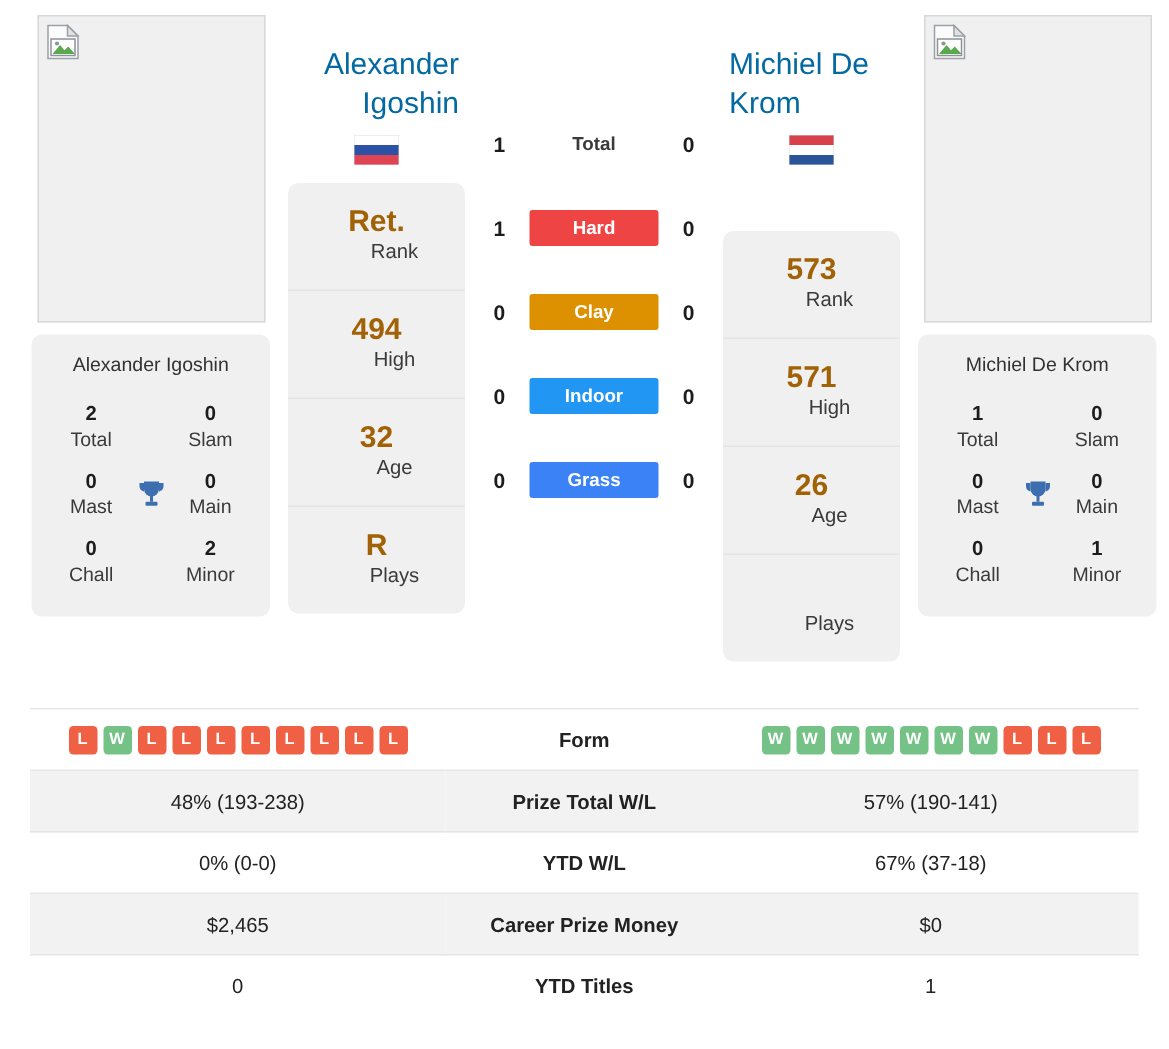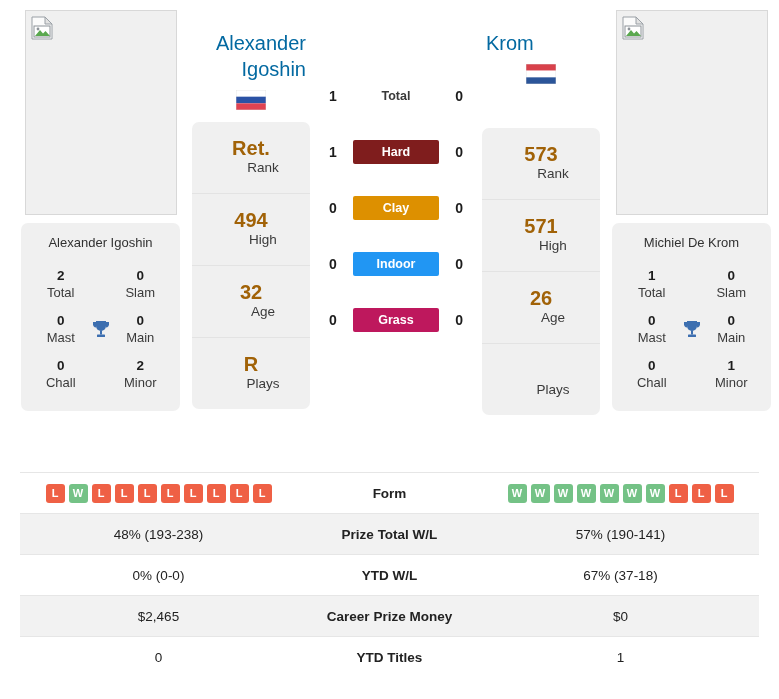--- a/index.html
+++ b/index.html
@@ -320,42 +320,43 @@
     </div>
 
     <div class="center-col">
       <div class="srow">
         <div class="sc left">1</div>
         <div class="badge plain">Total</div>
         <div class="sc right">0</div>
       </div>
       <div class="srow">
         <div class="sc left">1</div>
-        <div class="badge" id="b-hard" style="background: #7f1d1d;">Hard</div>
+        <div class="badge" id="b-hard" style="background: #ef4444;">Hard</div>
         <div class="sc right">0</div>
       </div>
       <div class="srow">
         <div class="sc left">0</div>
         <div class="badge" id="b-clay" style="background: rgb(221, 144, 0);">Clay</div>
         <div class="sc right">0</div>
       </div>
       <div class="srow">
         <div class="sc left">0</div>
         <div class="badge" id="b-indoor" style="background: rgb(33, 150, 243);">Indoor</div>
         <div class="sc right">0</div>
       </div>
       <div class="srow">
         <div class="sc left">0</div>
-        <div class="badge" id="b-grass" style="background: #be185d;">Grass</div>
+        <div class="badge" id="b-grass" style="background: #3b82f6;">Grass</div>
         <div class="sc right">0</div>
       </div>
     </div>
 
     <div class="info-col right">
       <div class="pname">
+        <div>Michiel De</div>
         <div>Krom</div>
       </div>
       <div class="flag-wrap">
         <svg class="flag" viewBox="0 0 30 20">
           <rect x="0" y="0" width="30" height="6.67" fill="#D8414B"></rect>
           <rect x="0" y="6.67" width="30" height="6.67" fill="#ffffff"></rect>
           <rect x="0" y="13.34" width="30" height="6.66" fill="#2B5599"></rect>
           <rect x="0" y="0" width="30" height="20" fill="none" stroke="#d9d9d9" stroke-width="0.6"></rect>
         </svg>
       </div>

